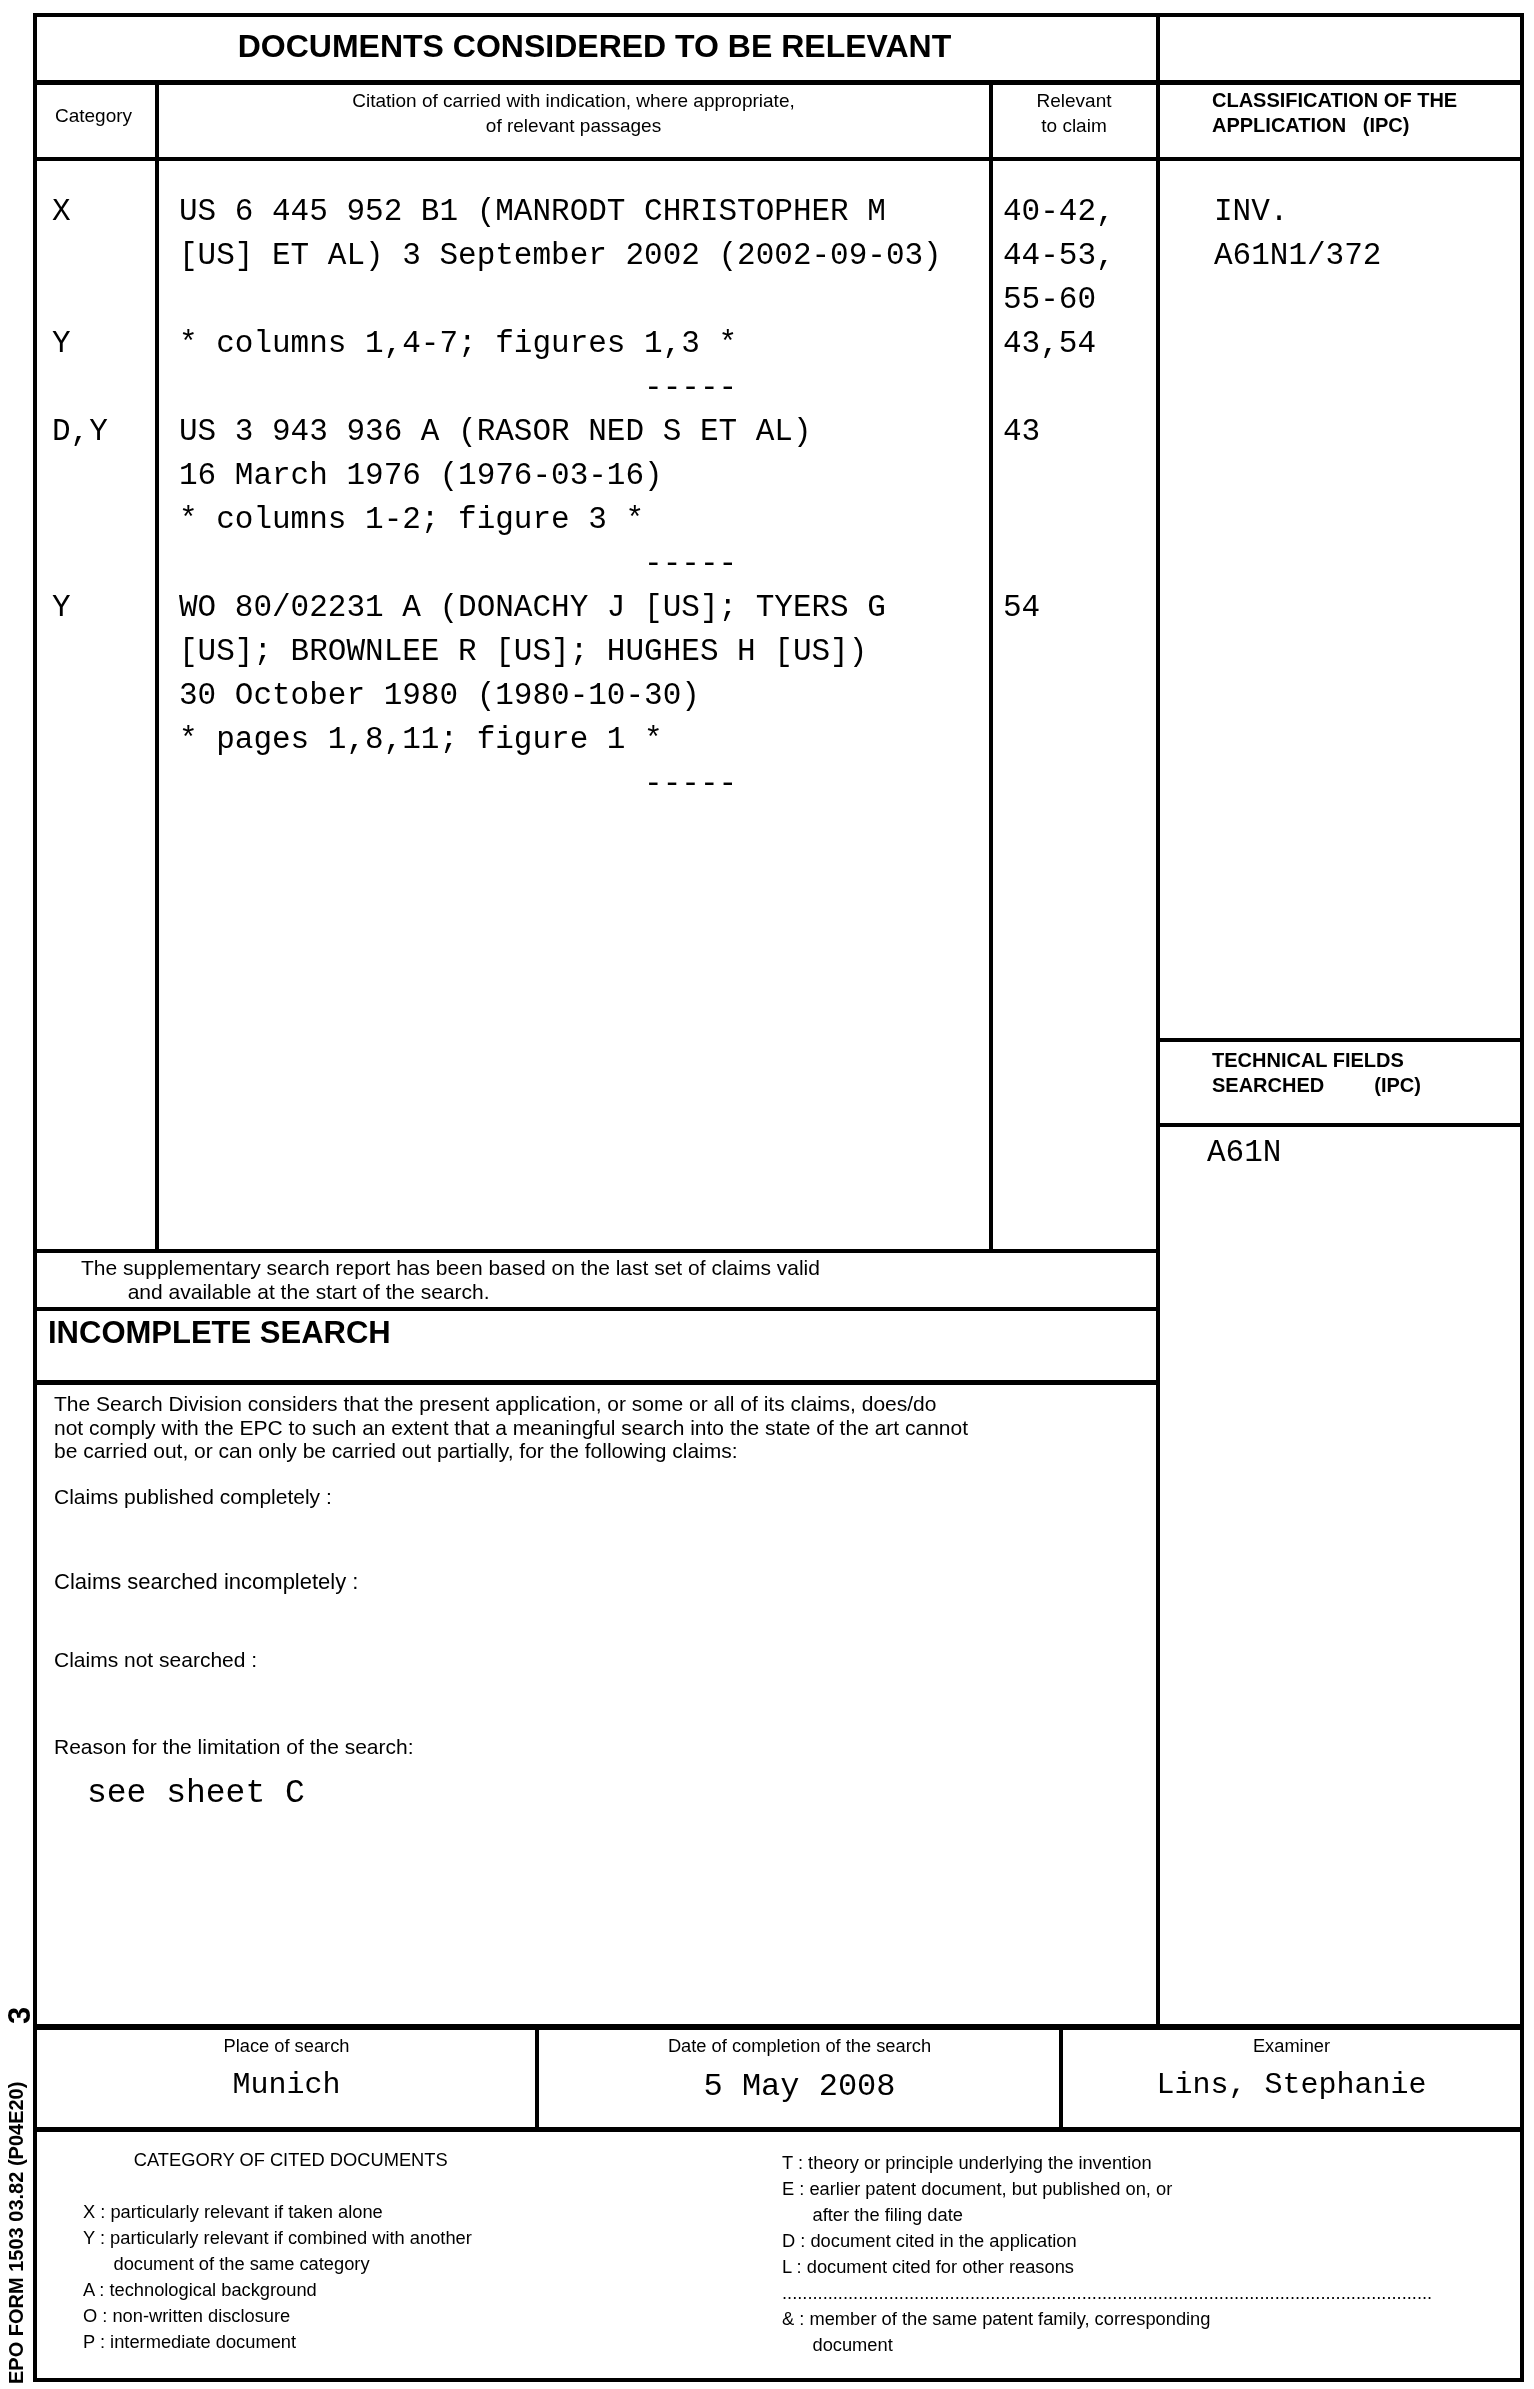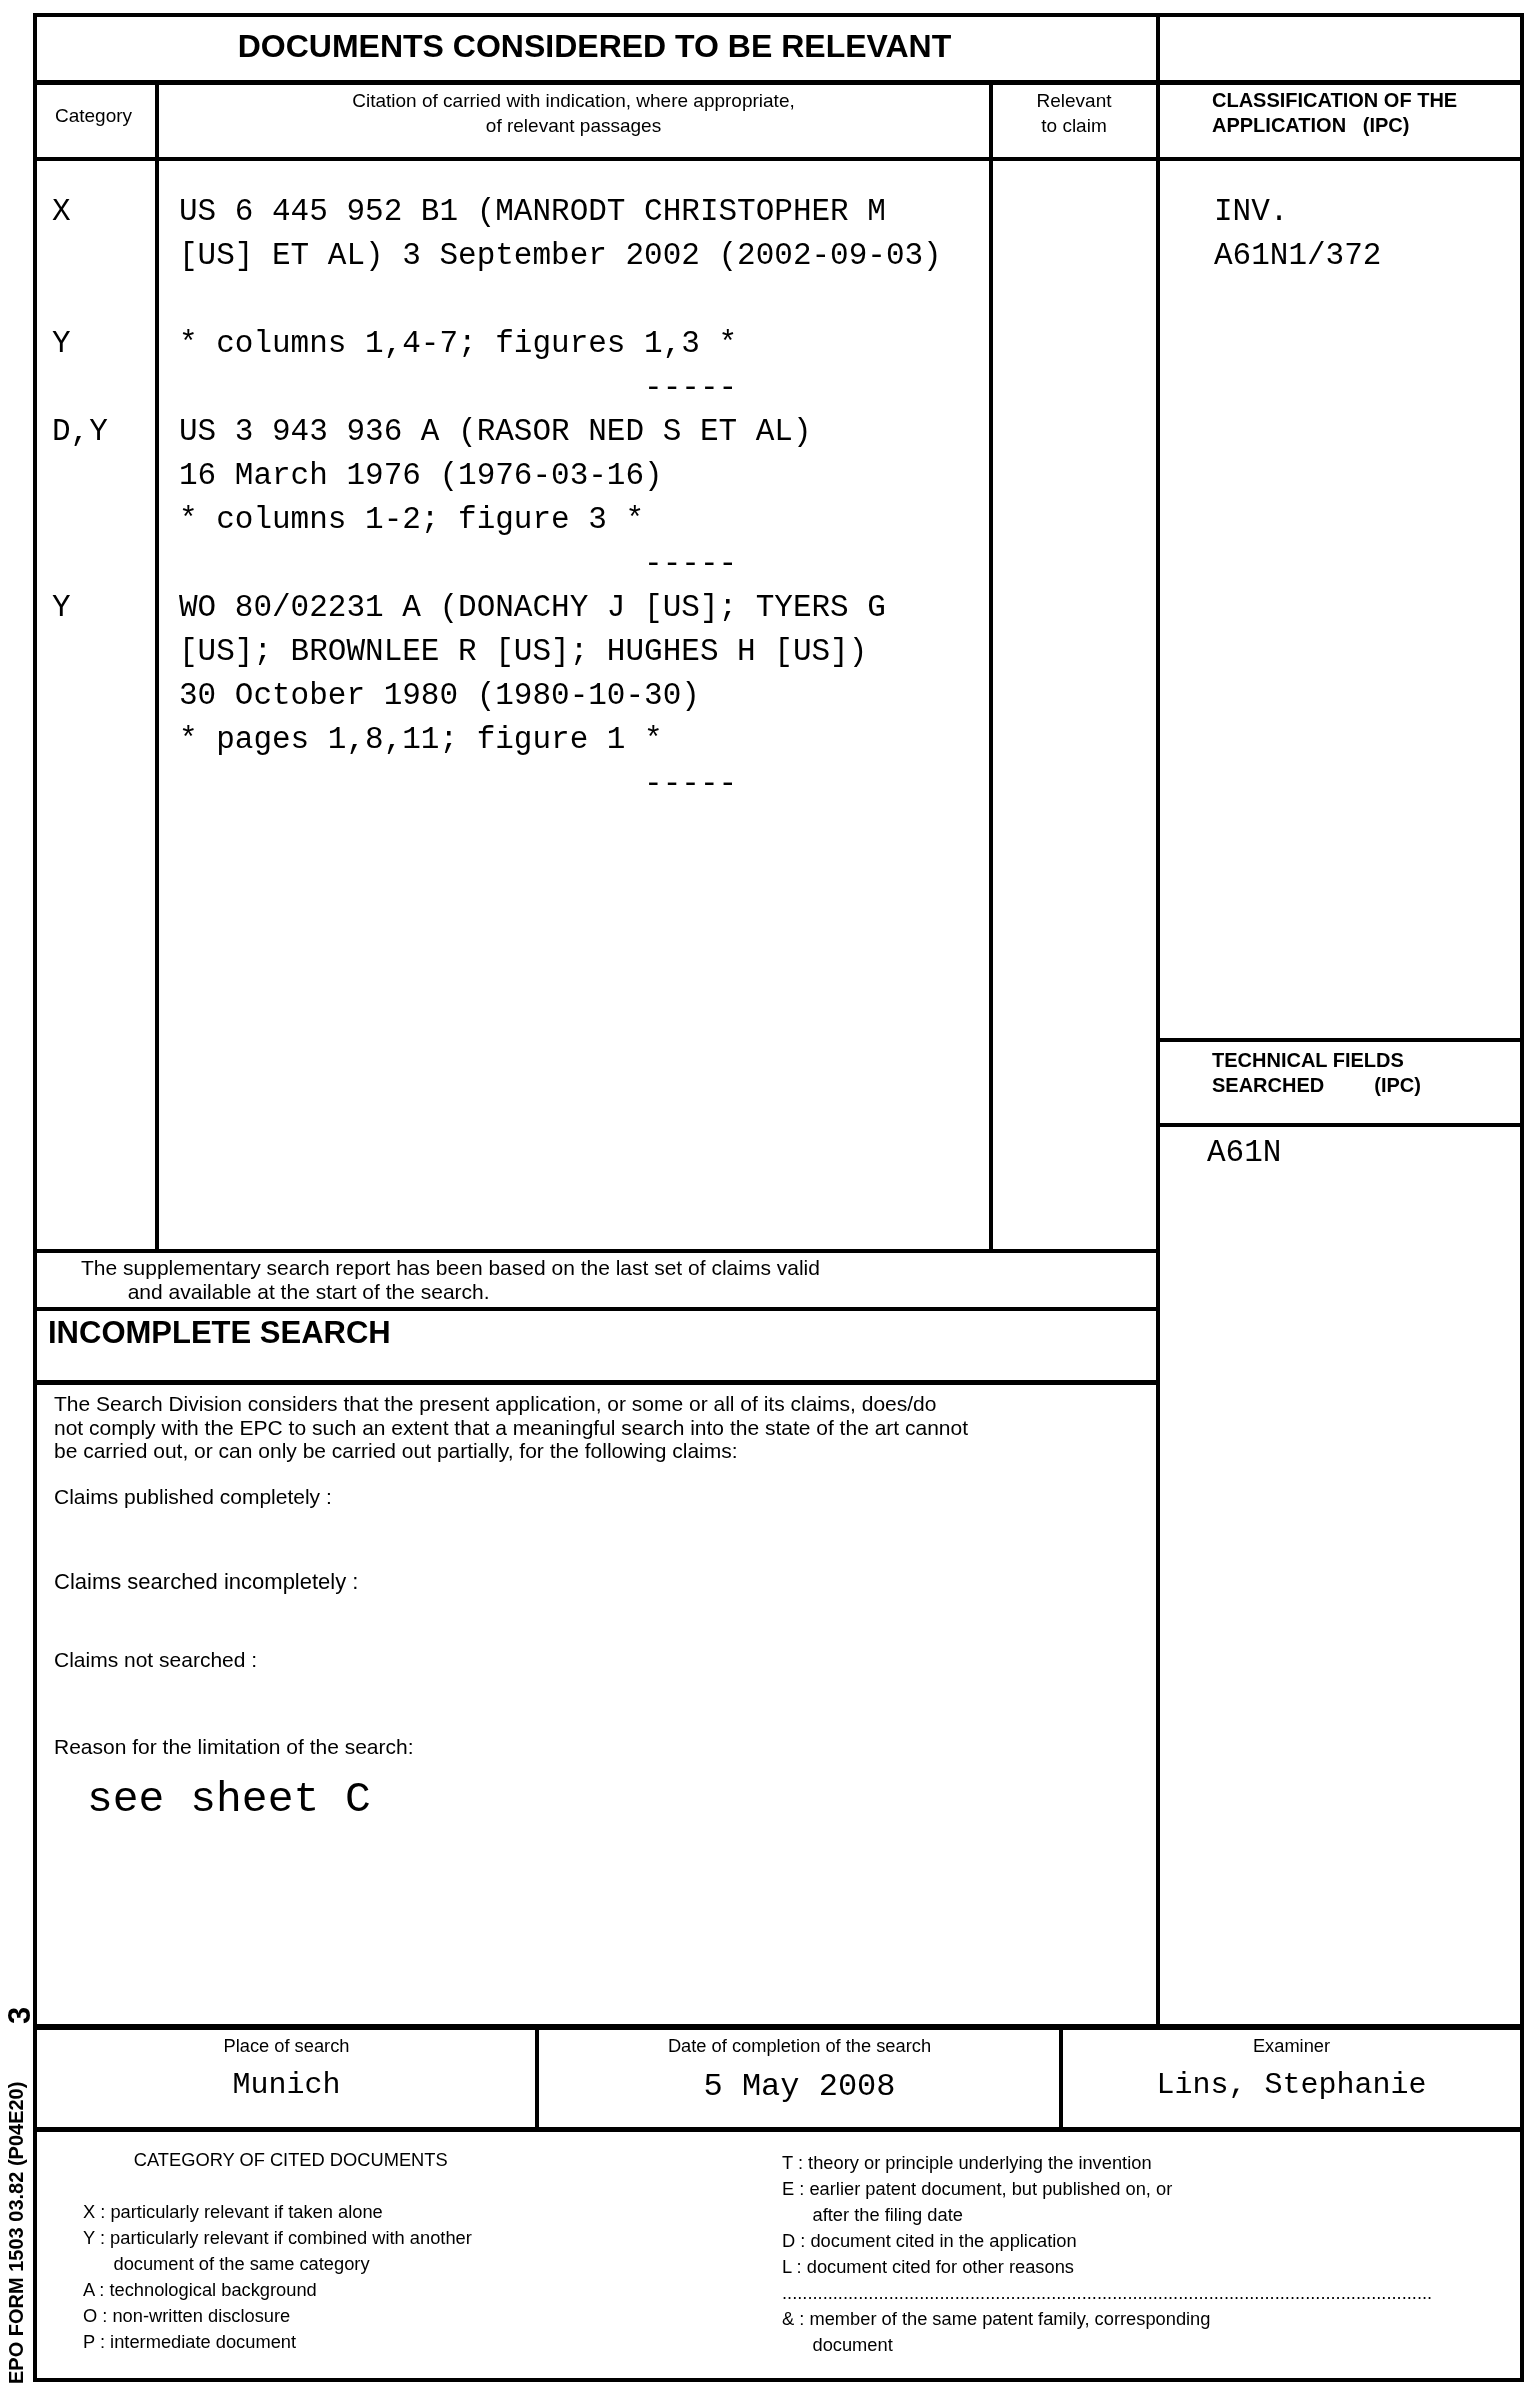--- a/index.html
+++ b/index.html
@@ -68,39 +68,49 @@
                          -----
 US 3 943 936 A (RASOR NED S ET AL)
 16 March 1976 (1976-03-16)
 * columns 1-2; figure 3 *
                          -----
 WO 80/02231 A (DONACHY J [US]; TYERS G
 [US]; BROWNLEE R [US]; HUGHES H [US])
 30 October 1980 (1980-10-30)
 * pages 1,8,11; figure 1 *
                          -----</div>
+  <div class="t mono" style="left:1003px;top:190px;font-size:31px;line-height:44px">40-42,
+44-53,
+55-60
+43,54
+
+43
+
+
+
+54</div>
   <div class="t mono" style="left:1214px;top:190px;font-size:31px;line-height:44px">INV.
 A61N1/372</div>
 
   <div class="t b" style="left:1212px;top:1048px;font-size:20px;line-height:25px">TECHNICAL FIELDS
 SEARCHED         (IPC)</div>
   <div class="t mono" style="left:1207px;top:1135px;font-size:31px">A61N</div>
 
   <div class="t" style="left:81px;top:1256px;font-size:21px;line-height:23.6px">The supplementary search report has been based on the last set of claims valid
         and available at the start of the search.</div>
 
   <div class="t b" style="left:48px;top:1315px;font-size:31px">INCOMPLETE SEARCH</div>
   <div class="t" style="left:54px;top:1392px;font-size:21px;line-height:23.6px">The Search Division considers that the present application, or some or all of its claims, does/do
 not comply with the EPC to such an extent that a meaningful search into the state of the art cannot
 be carried out, or can only be carried out partially, for the following claims:</div>
   <div class="t" style="left:54px;top:1485px;font-size:21px">Claims published completely :</div>
   <div class="t" style="left:54px;top:1569px;font-size:22px">Claims searched incompletely :</div>
   <div class="t" style="left:54px;top:1648px;font-size:21px">Claims not searched :</div>
   <div class="t" style="left:54px;top:1735px;font-size:21px">Reason for the limitation of the search:</div>
-  <div class="t mono" style="left:87px;top:1775px;font-size:43px">see sheet C</div>
+  <div class="t mono" style="left:87px;top:1775px;font-size:33px">see sheet C</div>
 
   <div class="t c" style="left:37px;top:2035px;width:499px;font-size:18.3px">Place of search</div>
   <div class="t c" style="left:539px;top:2035px;width:521px;font-size:18.3px">Date of completion of the search</div>
   <div class="t c" style="left:1063px;top:2035px;width:457px;font-size:18.3px">Examiner</div>
   <div class="t c mono" style="left:37px;top:2068px;width:499px;font-size:30px">Munich</div>
   <div class="t c mono" style="left:539px;top:2068px;width:521px;font-size:32px">5 May 2008</div>
   <div class="t c mono" style="left:1063px;top:2068px;width:457px;font-size:30px">Lins, Stephanie</div>
 
   <div class="t" style="left:782px;top:2150px;width:734px;overflow:hidden;font-size:18.3px;line-height:26px">T : theory or principle underlying the invention
 E : earlier patent document, but published on, or

